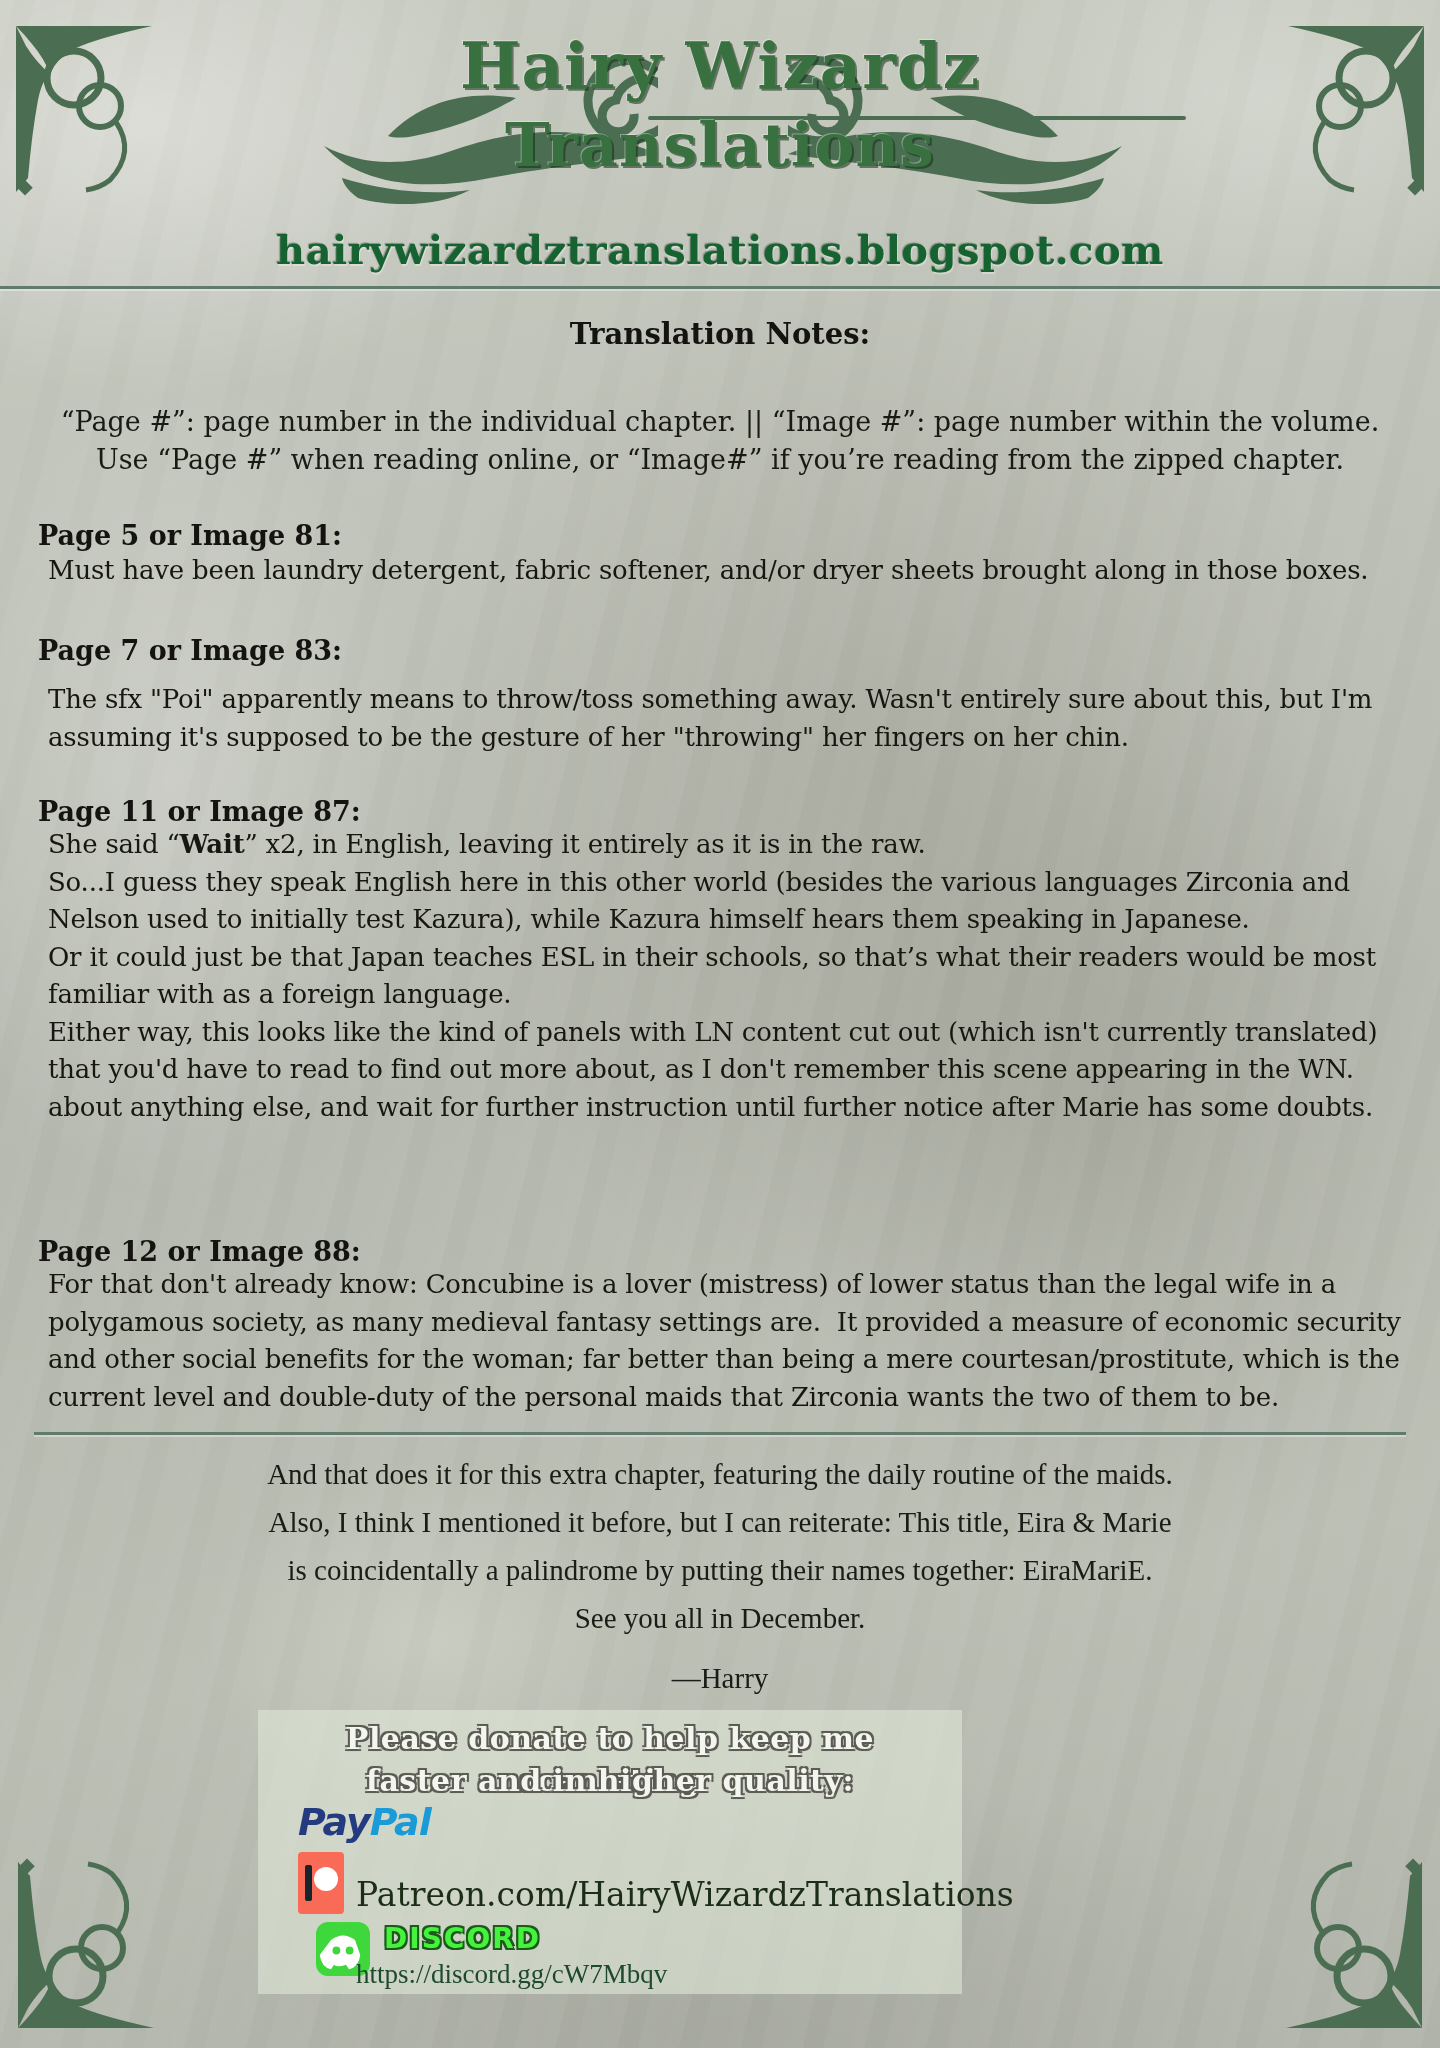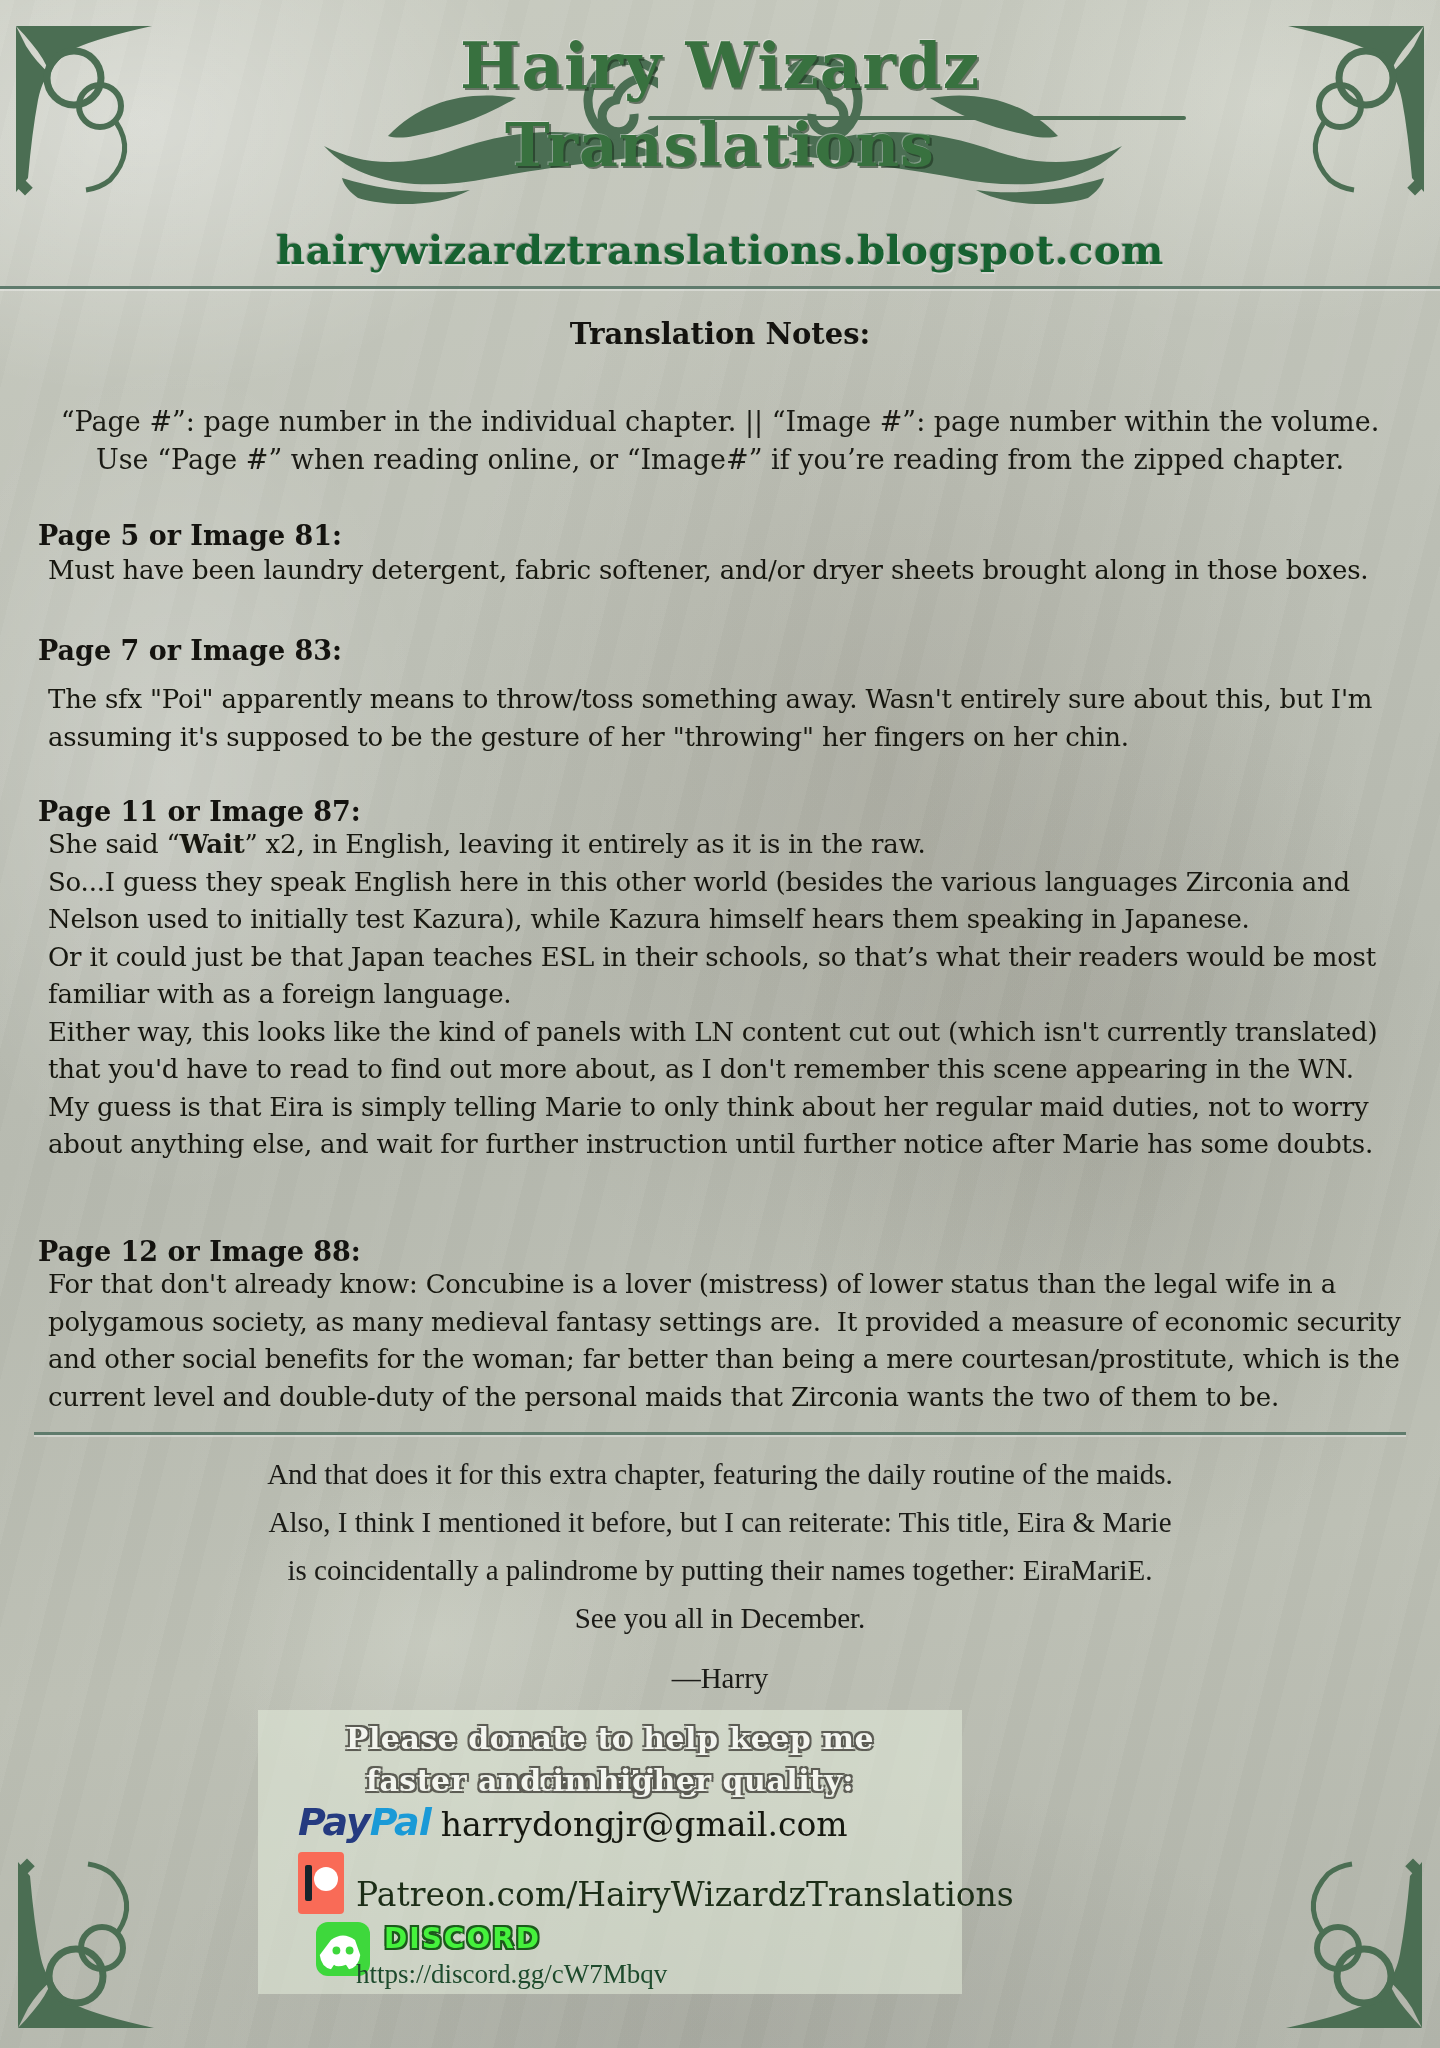--- a/index.html
+++ b/index.html
@@ -165,21 +165,20 @@
 
   <div class="abs notes-col note-head h-p11">Page 11 or Image 87:</div>
   <div class="abs notes-col note-lines b-p11">
     <div><span>She said “</span><b>Wait</b><span>” x2, in English, leaving it entirely as it is in the raw.</span></div>
     <div>So...I guess they speak English here in this other world (besides the various languages Zirconia and</div>
     <div>Nelson used to initially test Kazura), while Kazura himself hears them speaking in Japanese.</div>
     <div>Or it could just be that Japan teaches ESL in their schools, so that’s what their readers would be most</div>
     <div>familiar with as a foreign language.</div>
     <div>Either way, this looks like the kind of panels with LN content cut out (which isn't currently translated)</div>
     <div>that you'd have to read to find out more about, as I don't remember this scene appearing in the WN.</div>
-    <div>My guess is that Eira is simply telling Marie to only think about her regular maid duties, not to worry</div>
     <div>about anything else, and wait for further instruction until further notice after Marie has some doubts.</div>
   </div>
 
   <div class="abs notes-col note-head h-p12">Page 12 or Image 88:</div>
   <div class="abs notes-col note-lines b-p12">
     <div>For that don't already know: Concubine is a lover (mistress) of lower status than the legal wife in a</div>
     <div>polygamous society, as many medieval fantasy settings are.  It provided a measure of economic security</div>
     <div>and other social benefits for the woman; far better than being a mere courtesan/prostitute, which is the</div>
     <div>current level and double-duty of the personal maids that Zirconia wants the two of them to be.</div>
   </div>
@@ -193,21 +192,20 @@
     <div>See you all in December.</div>
     <div class="harry">—Harry</div>
   </div>
 
   <div class="abs donate">
     <div class="abs plea" style="top:8px;">Please donate to help keep me scanlating</div>
     <div class="abs plea" style="top:50px;">faster and in higher quality:</div>
 
     <div class="row paypal-row">
       <span class="pp-logo"><span class="pp-pay">Pay</span><span class="pp-pal">Pal</span></span>
-      <span class="pp-email">harrydongjr@gmail.com</span>
     </div>
 
     <div class="row patreon-row">
       <span class="pat-icon">
         <span class="pat-bar"></span>
         <span class="pat-circle"></span>
       </span>
       <span class="pat-text">Patreon.com/HairyWizardzTranslations</span>
     </div>
 

